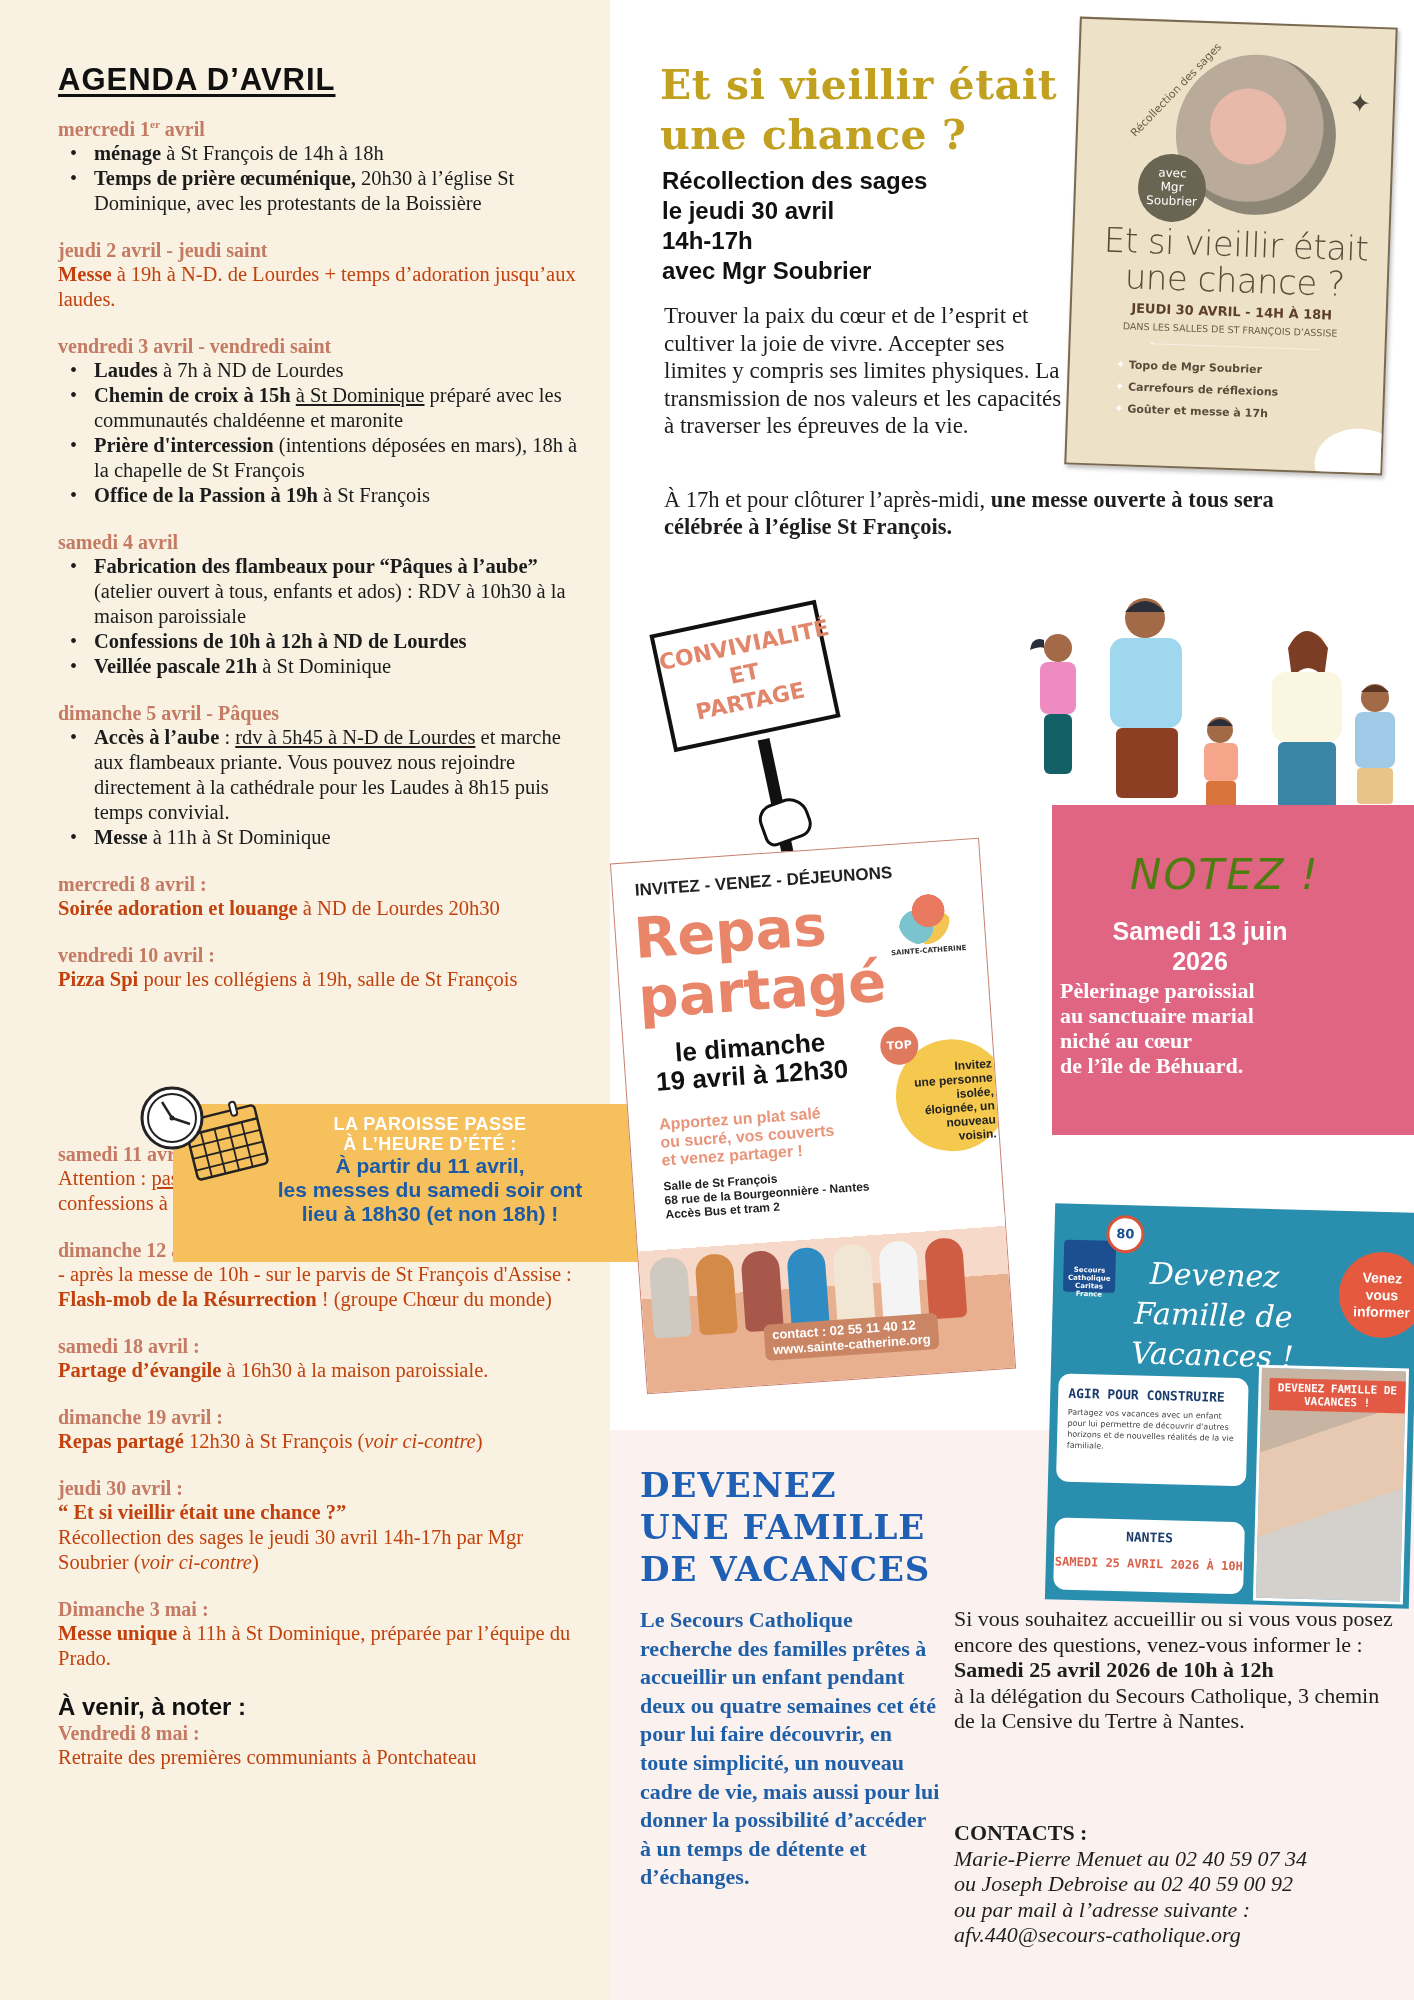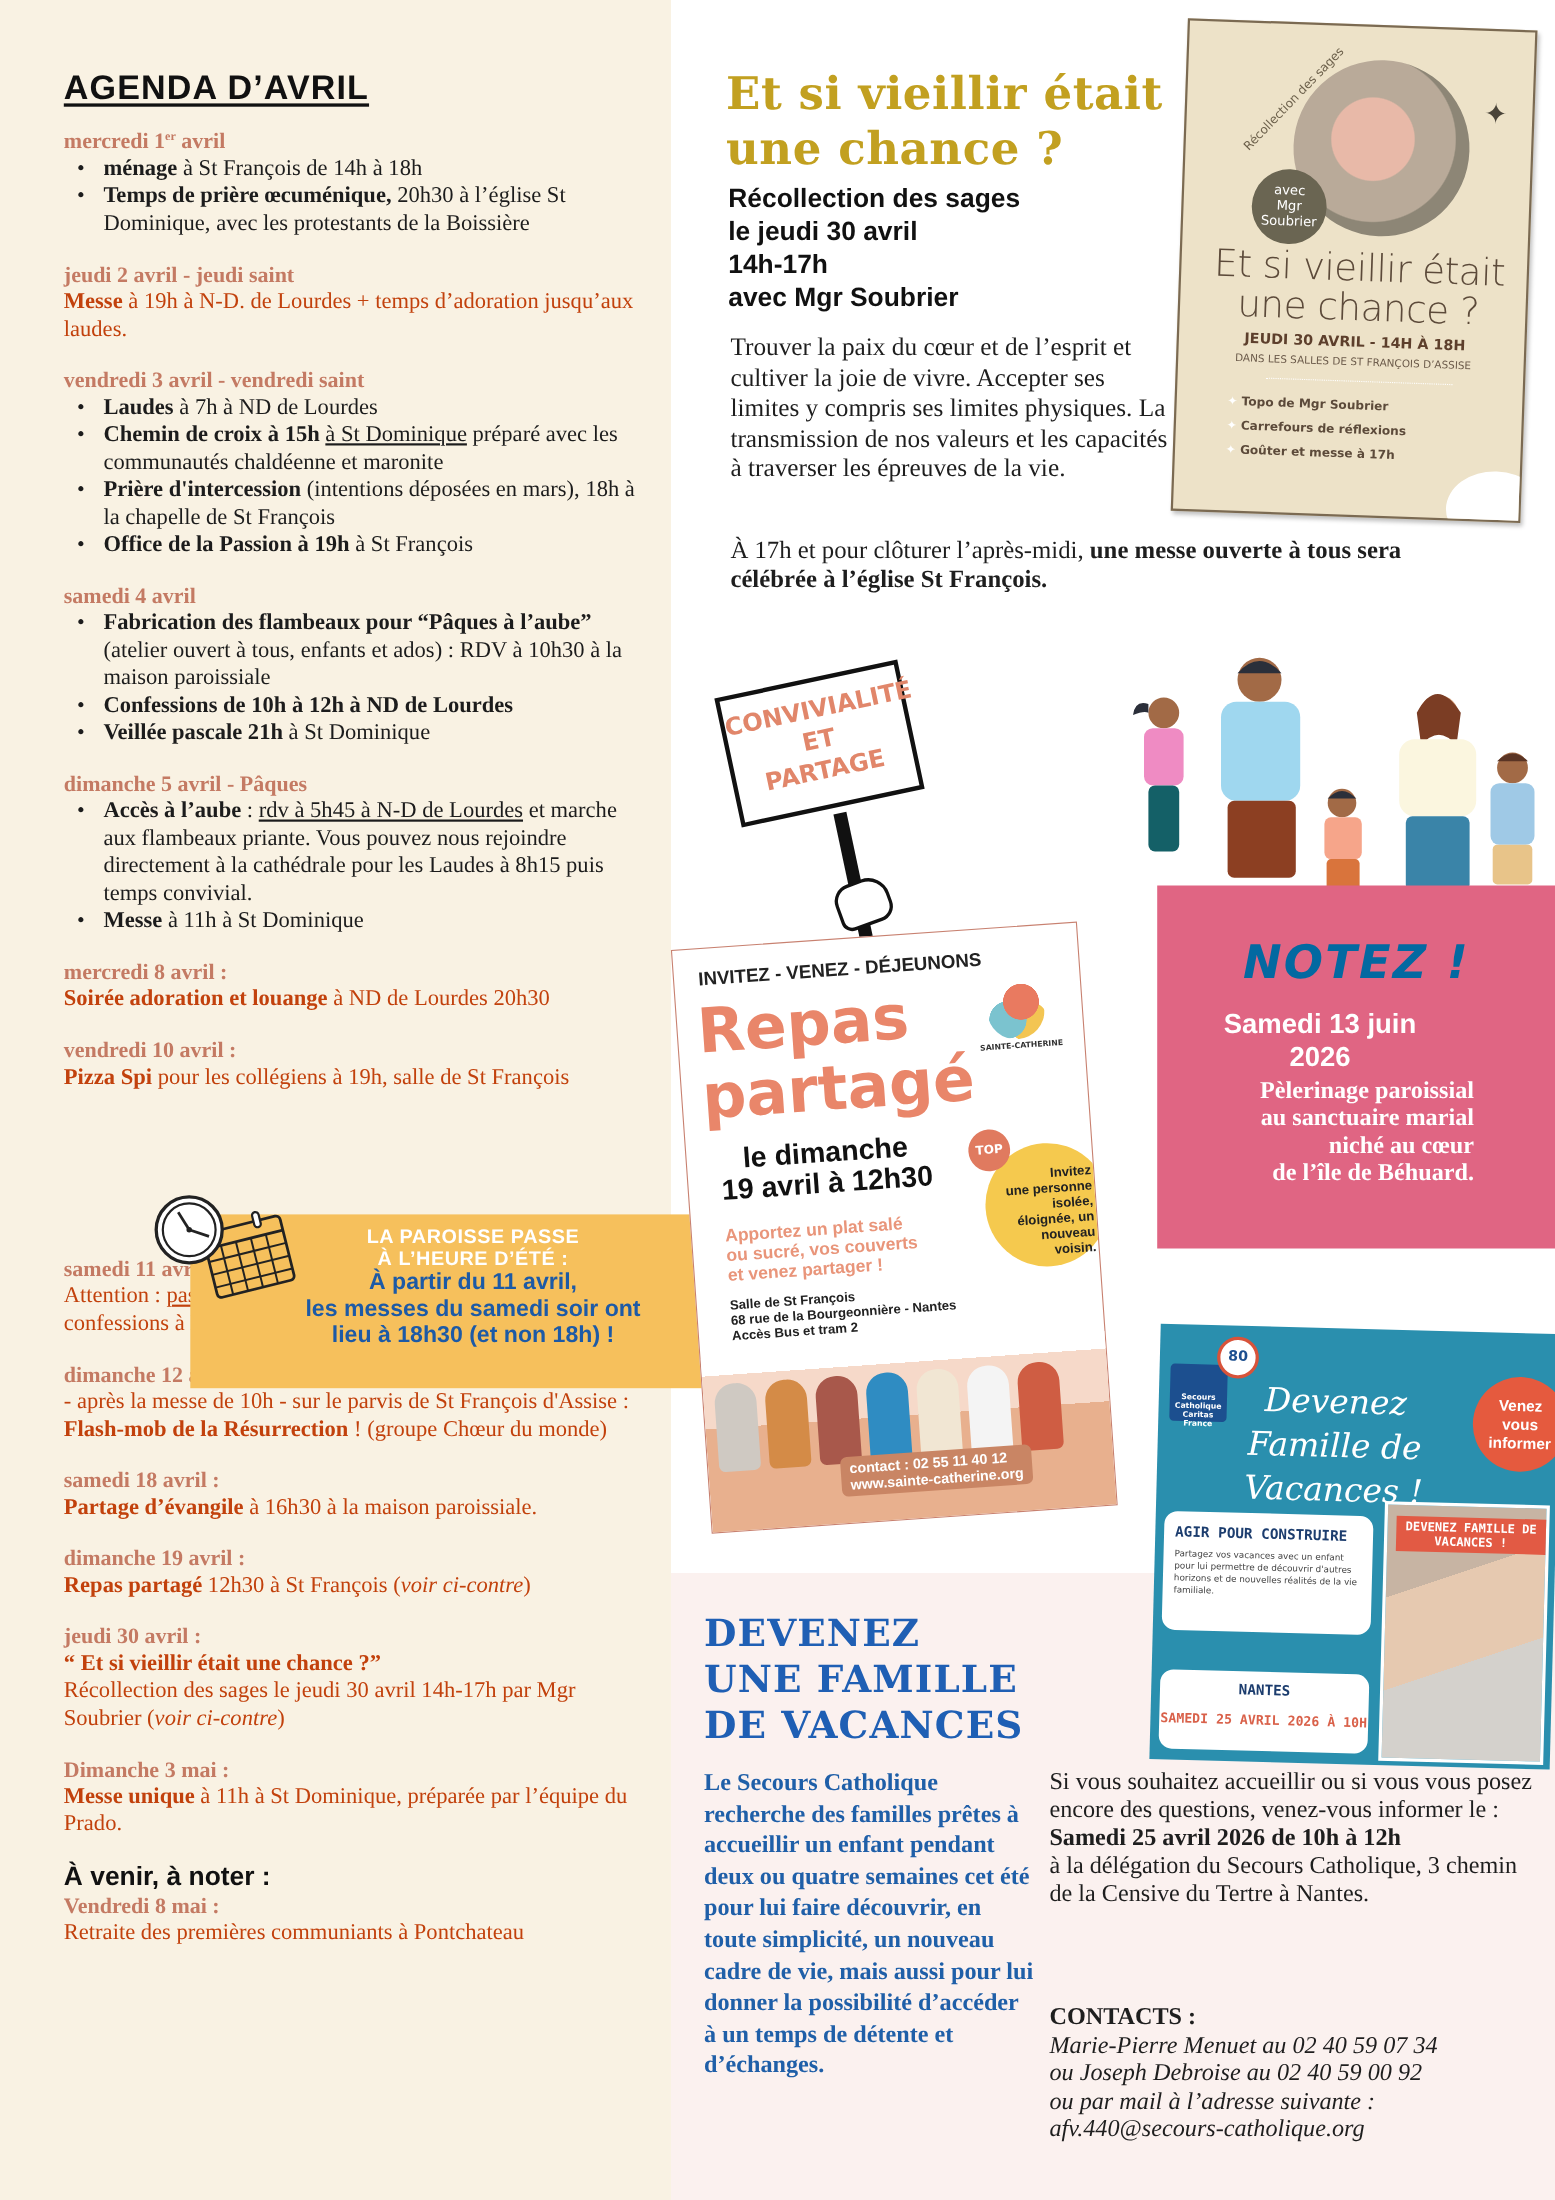--- a/index.html
+++ b/index.html
@@ -85,23 +85,23 @@
     font-family: "DejaVu Sans", sans-serif; font-size: 22px; line-height: 28px; color: #e1866a; font-weight: 700;
   }
   .sign-stick { position: absolute; left: 770px; top: 738px; width: 12px; height: 120px; background: #111; transform: rotate(-12deg); }
   .sign-hand { position: absolute; left: 760px; top: 800px; width: 50px; height: 42px; border: 3px solid #111; border-radius: 16px 20px 14px 10px; background: #fff; transform: rotate(-20deg); }
 
   
   .family { position: absolute; left: 1010px; top: 578px; width: 400px; height: 232px; }
   .notez-box {
     position: absolute; left: 1052px; top: 805px; width: 362px; height: 330px; background: #e06583;
   }
-  .notez-head { position: absolute; left: 1130px; top: 850px; font-family: "DejaVu Sans", sans-serif; font-weight: 700; font-size: 42px; color: #0369a1; letter-spacing: 2px; font-style: italic; }
+  .notez-head { position: absolute; left: 1130px; top: 850px; font-family: "DejaVu Sans", sans-serif; font-weight: 400; font-size: 42px; color: #4d7c0f; letter-spacing: 2px; font-style: italic; }
   .notez-date { position: absolute; left: 1060px; top: 916px; width: 280px; text-align: center; font-family: "Liberation Sans", sans-serif; font-weight: 700; font-size: 25px; line-height: 30px; color: #fff; }
-  .notez-text { position: absolute; left: 1060px; top: 978px; width: 280px; text-align: right; font-family: "Liberation Serif", serif; font-weight: 700; font-size: 22px; line-height: 25px; color: #fff; }
+  .notez-text { position: absolute; left: 1060px; top: 978px; width: 280px; text-align: left; font-family: "Liberation Serif", serif; font-weight: 700; font-size: 22px; line-height: 25px; color: #fff; }
 
   
   .repas {
     position: absolute; left: 628px; top: 850px; width: 370px; height: 532px; background: #fff;
     border: 1.5px solid #c88170; transform: rotate(-4deg); overflow: hidden;
   }
   .rps-top { position: absolute; left: 22px; top: 18px; font-family: "Liberation Sans", sans-serif; font-weight: 700; font-size: 17px; color: #222; }
   .rps-title { position: absolute; left: 18px; top: 46px; font-family: "DejaVu Sans", sans-serif; font-weight: 700; font-size: 56px; line-height: 60px; color: #e9866a; }
   .rps-logo { position: absolute; left: 282px; top: 50px; width: 52px; height: 52px; border-radius: 50%;
     background: radial-gradient(circle at 60% 35%, #e97a60 0 35%, transparent 36%), radial-gradient(circle at 35% 65%, #7bc3cf 0 35%, transparent 36%), radial-gradient(circle at 70% 70%, #f3c552 0 35%, transparent 36%); }

